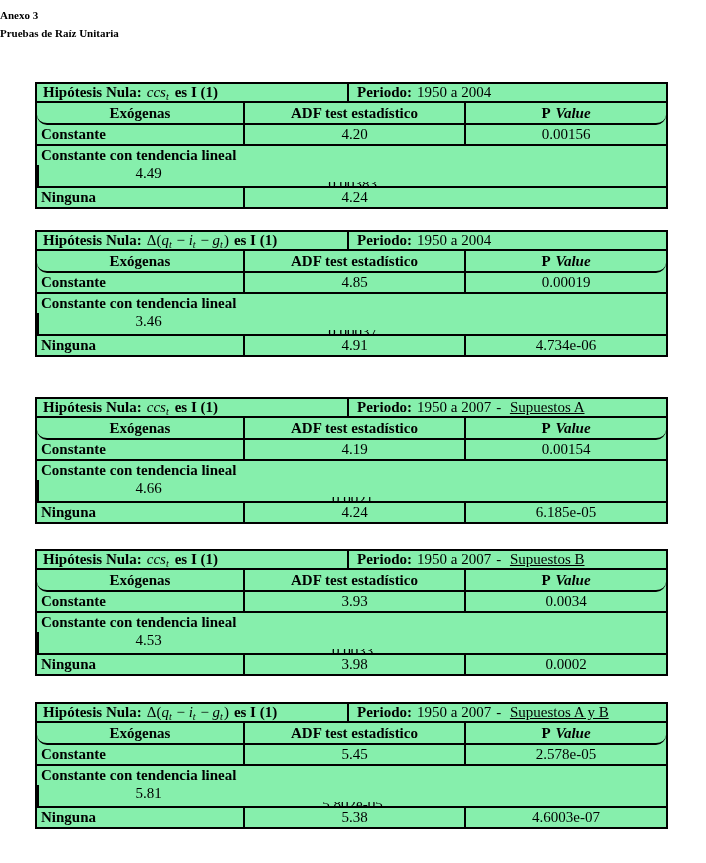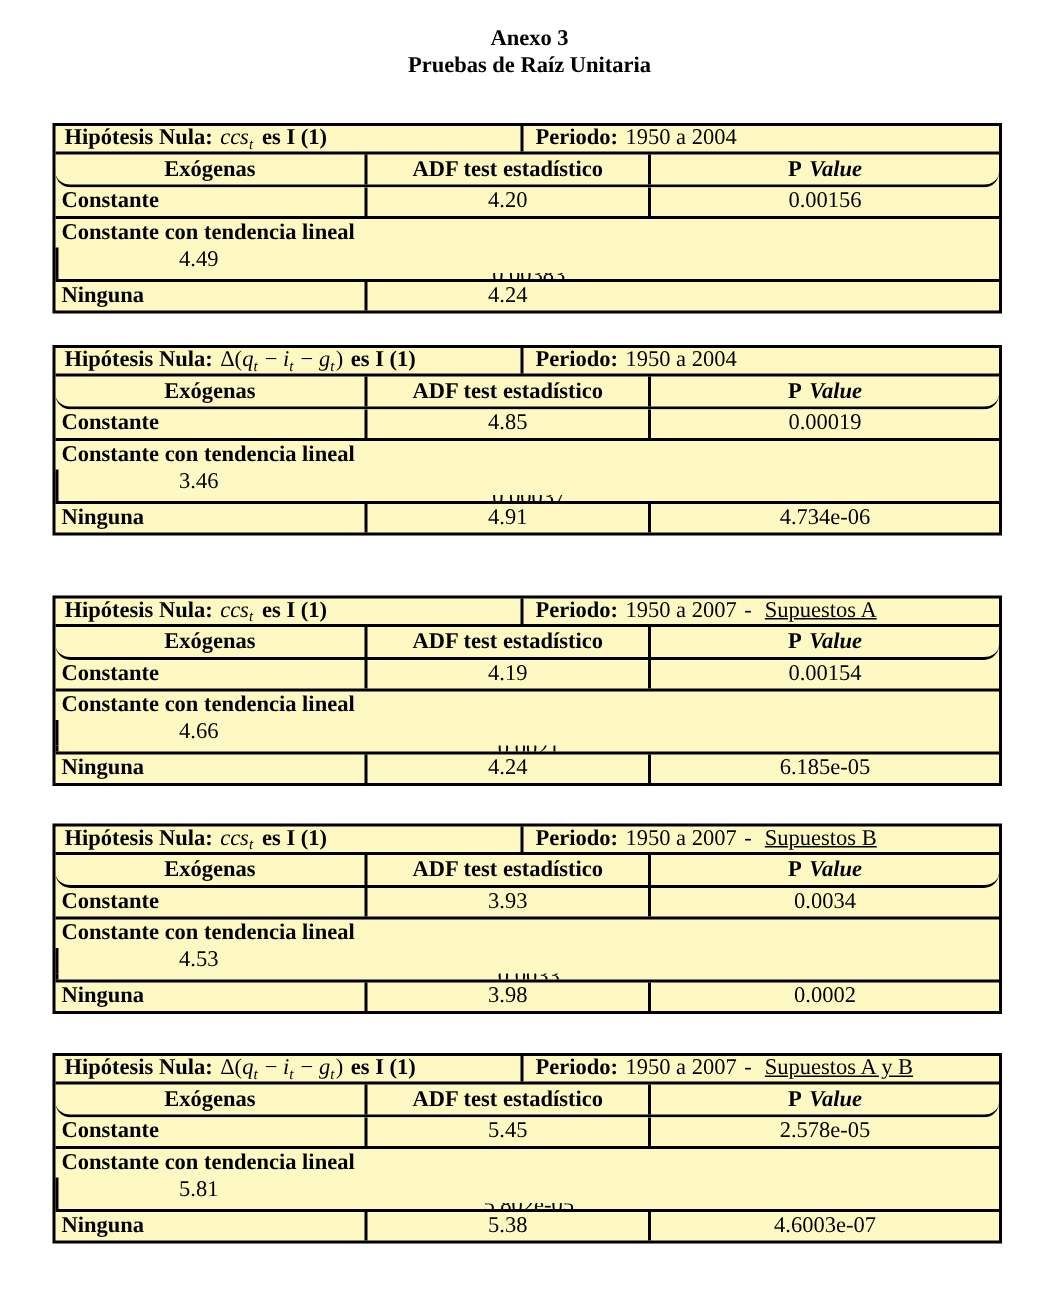--- a/index.html
+++ b/index.html
@@ -2,38 +2,38 @@
 <html><head>
 <meta charset="utf-8">
 <style>
   html,body{margin:0;padding:0;}
   body{
     width:706px;height:863px;position:relative;background:#ffffff;color:#000;
     font-family:"Liberation Serif","DejaVu Serif",serif;font-size:15px;
     overflow:hidden;
   }
   .title{
-    position:absolute;top:17px;left:0;width:706px;text-align:center;
-    font-weight:bold;font-size:15px;line-height:18px;
+    position:absolute;top:6px;left:0;width:706px;text-align:left;
+    font-weight:bold;font-size:11px;line-height:18px;
   }
   .utable{
     position:absolute;left:35px;width:633px;box-sizing:border-box;
-    border:2px solid #000;background:#fef9c3;
+    border:2px solid #000;background:#86efac;
   }
   .trow{display:flex;border-bottom:2px solid #000;}
   .trow:last-child{border-bottom:none;}
   .cell{box-sizing:border-box;display:flex;align-items:center;overflow:hidden;}
   .cell + .cell{border-left:2px solid #000;}
   .row-cols{height:20px;border-radius:10px;}
   .body-row{height:19px;}
   .utable .trow:nth-child(4){height:40px;flex-direction:column;}
   .hyp-cell{width:310px;padding-left:6px;}
   .period-cell{flex:1;padding-left:8px;}
   .c1{width:206px;}
-  .c2{width:189px;}
+  .c2{width:221px;}
   .c3{flex:1;}
   .center{justify-content:center;text-align:center;}
   .b{font-weight:bold;}
   .i{font-style:italic;}
   .u{text-decoration:underline;}
   .row-label{padding-left:4px;font-weight:bold;line-height:19px;}
   .formula{margin:0 5px;white-space:pre;}
   .f-plain{font-style:normal;}
   .f-var{font-style:italic;}
   .f-sub{font-style:italic;font-size:10px;position:relative;top:3px;margin-right:1px;}

